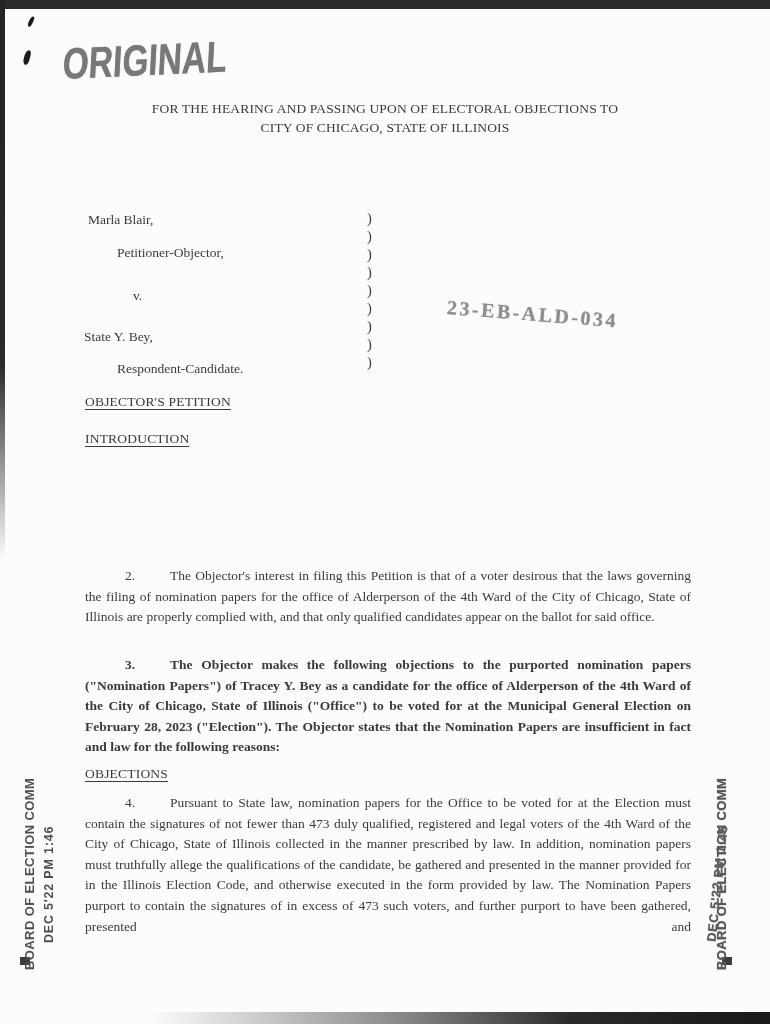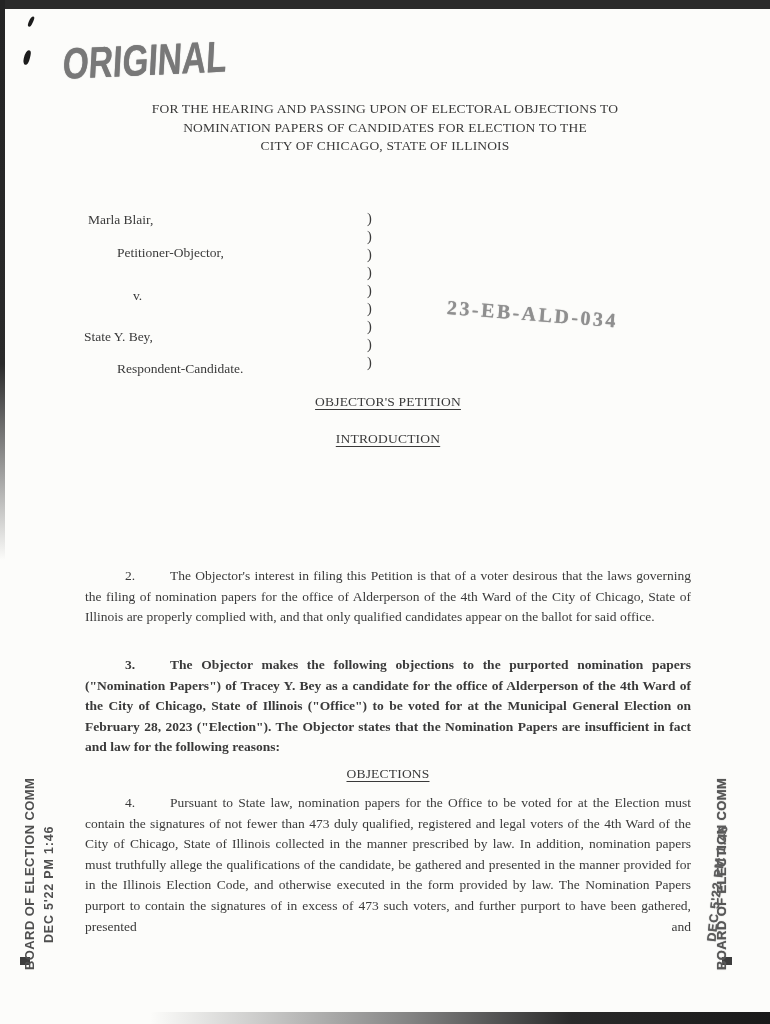--- a/index.html
+++ b/index.html
@@ -53,21 +53,21 @@
   .paren-column { position:absolute; left:367px; top:209px;
     font-size:14.5px; line-height:18px; white-space:pre-line; }
   .case-number-stamp {
     position:absolute; left:448px; top:296px;
     font-size:20px; font-weight:700; letter-spacing:2.5px;
     color:#8f8f8f; transform:rotate(4.5deg); transform-origin:left top;
     white-space:nowrap; text-shadow:0 0 1px #a0a0a0;
   }
 
   
-  .doc-title { position:absolute; left:85px; width:606px; text-align:center;
+  .doc-title { position:absolute; left:85px; width:606px; text-align:left;
     font-size:13.5px; letter-spacing:0.2px; }
   .doc-title span { text-decoration:underline; text-underline-offset:3px; }
   .t-petition     { top:394px; }
   .t-introduction { top:431px; }
   .t-objections   { top:766px; }
 
   .intro-line { position:absolute; left:85px; top:462px; width:606px;
     font-size:13.5px; text-indent:40px; }
 
   .para { position:absolute; left:85px; width:606px;
@@ -106,21 +106,20 @@
   <div class="scan-bar-bottom"></div>
   <div class="ink-speck speck-a"></div>
   <div class="ink-speck speck-b"></div>
   <div class="corner-mark left"></div>
   <div class="corner-mark right"></div>
 
   <div class="original-stamp">ORIGINAL</div>
 
   <div class="court-header">
     <div>FOR THE HEARING AND PASSING UPON OF ELECTORAL OBJECTIONS TO</div>
-    <div>NOMINATION PAPERS OF CANDIDATES FOR ELECTION TO THE</div>
     <div>CITY OF CHICAGO, STATE OF ILLINOIS</div>
   </div>
 
   <div class="caption-text cap-petitioner">Marla Blair,</div>
   <div class="caption-text cap-pet-role">Petitioner-Objector,</div>
   <div class="caption-text cap-versus">v.</div>
   <div class="caption-text cap-respondent">State Y. Bey,</div>
   <div class="caption-text cap-resp-role">Respondent-Candidate.</div>
   <div class="paren-column">)
 )

